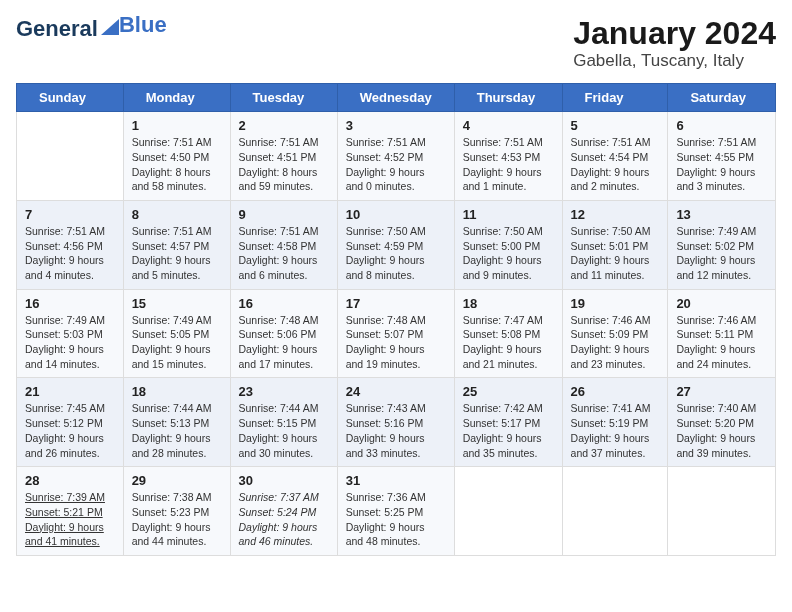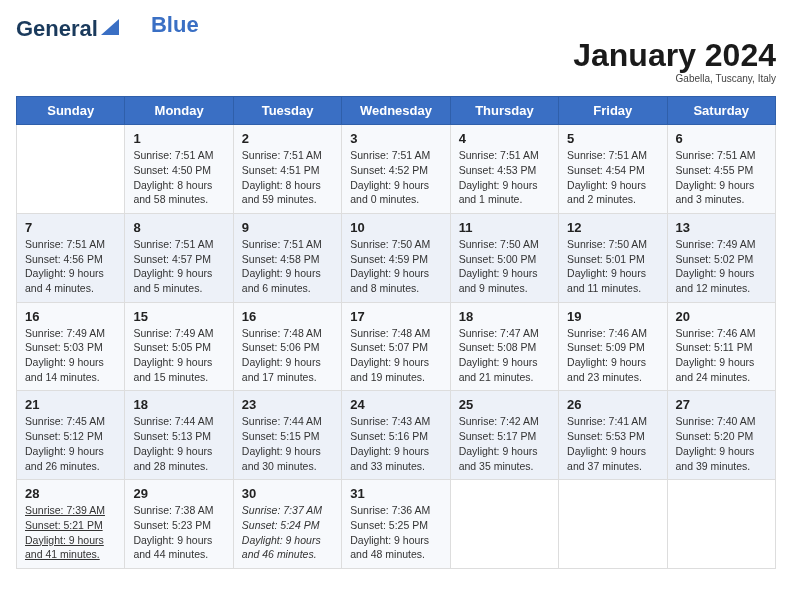--- a/index.html
+++ b/index.html
@@ -19,43 +19,42 @@
     .logo {
       display: flex;
       flex-direction: row;
       align-items: flex-start;
     }
     .logo-wrapper {
       display: flex;
       align-items: center;
     }
     .title-area {
-      text-align: right;
-      margin-top: 22px;
+      text-align: left;
     }
     .month-title {
       font-size: 32px;
       font-weight: bold;
       color: #1a1a1a;
       line-height: 1.1;
     }
     .location-title {
-      font-size: 10px;
+      font-size: 17px;
       color: #444;
     }
     .calendar-table {
       width: 100%;
       border-collapse: collapse;
       border: 1px solid #ccc;
     }
     .calendar-table thead tr th {
       background-color: #3a6fc4;
       color: #fff;
-      text-align: center;
-      padding: 6px 0;
+      text-align: left;
+      padding: 6px 22px;
       font-size: 13px;
       font-weight: bold;
       border: 1px solid #2f5faa;
     }
     .calendar-table tbody tr td {
       vertical-align: top;
       padding: 6px 8px;
       font-size: 11px;
       color: #222;
       border: 1px solid #ddd;
@@ -88,21 +87,21 @@
 <body>
 
 <div class="header-area">
   <div class="logo">
     <div class="logo-wrapper">
       <span style="font-size:22px;font-weight:bold;color:#1a3a5c;">General</span>
       <svg width="18" height="16" viewBox="0 0 18 16" style="margin-left:3px;margin-top:-4px;">
         <polygon points="0,16 18,0 18,16" fill="#3a6fc4"></polygon>
       </svg>
     </div>
-    <span style="font-size:22px;font-weight:bold;color:#3a6fc4;margin-top:-4px;margin-left:32px;">Blue</span>
+    <span style="font-size:22px;font-weight:bold;color:#3a6fc4;margin-top:-4px;">Blue</span>
   </div>
   <div class="title-area">
     <div class="month-title">January 2024</div>
     <div class="location-title">Gabella, Tuscany, Italy</div>
   </div>
 </div>
 
 <table class="calendar-table">
   <thead>
     <tr>
@@ -295,21 +294,21 @@
         <td>
           <span class="day-number">25</span>
           <div class="day-detail" style="white-space: pre-line;">Sunrise: 7:42 AM
 Sunset: 5:17 PM
 Daylight: 9 hours
 and 35 minutes.</div>
         </td>
         <td>
           <span class="day-number">26</span>
           <div class="day-detail" style="white-space: pre-line;">Sunrise: 7:41 AM
-Sunset: 5:53 PM
+Sunset: 5:19 PM
 Daylight: 9 hours
 and 37 minutes.</div>
         </td>
         <td>
           <span class="day-number">27</span>
           <div class="day-detail" style="white-space: pre-line;">Sunrise: 7:40 AM
 Sunset: 5:20 PM
 Daylight: 9 hours
 and 39 minutes.</div>
         </td>

